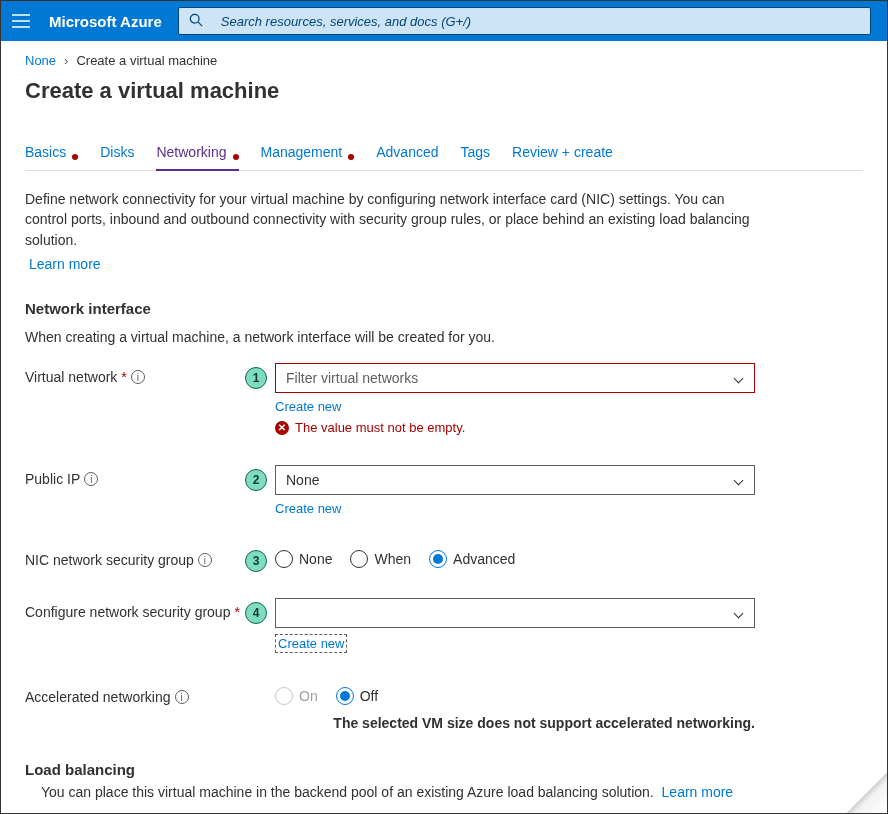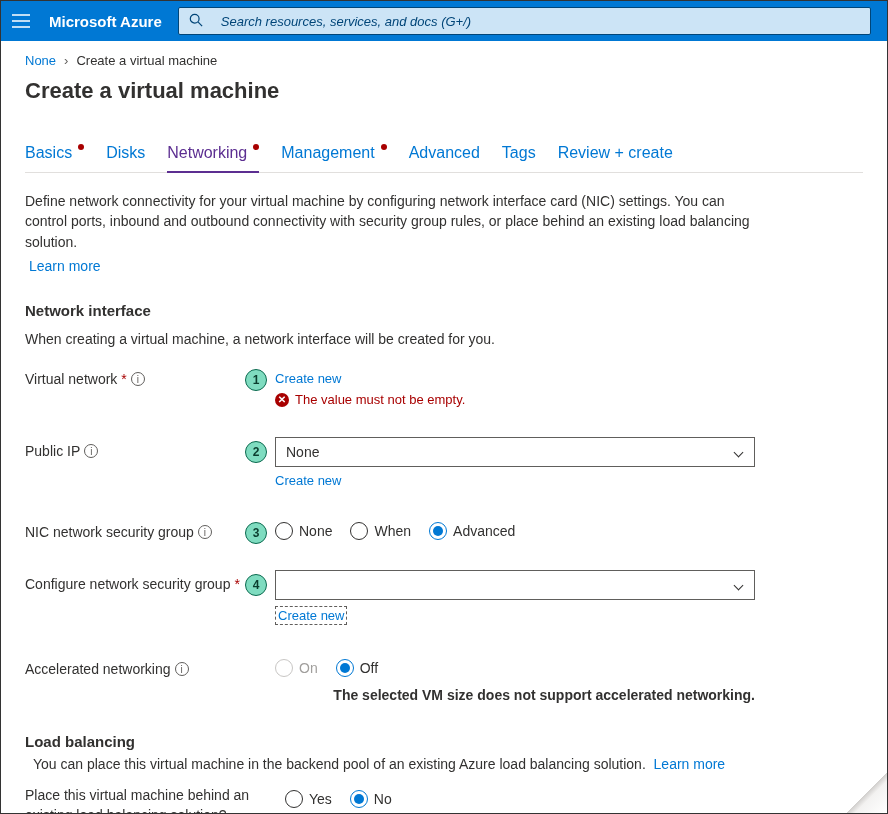--- a/index.html
+++ b/index.html
@@ -21,21 +21,21 @@
   
   .breadcrumb { display: flex; align-items: center; gap: 8px; font-size: 13px; padding: 12px 0 6px 0; }
   .breadcrumb a { color: #0078d4; text-decoration: none; cursor: pointer; }
   .breadcrumb .chev { color: #605e5c; }
   .breadcrumb .current { color: #323130; }
 
   h1.page-title { margin: 4px 0 40px 0; font-size: 22px; font-weight: 600; }
 
   
   .tabs { display: flex; gap: 22px; border-bottom: 1px solid #e1dfdd; }
-  .tab { padding: 0 0 10px 0; font-size: 16px; color: #0078d4; cursor: pointer; position: relative; display: flex; align-items: flex-start; gap: 6px; }
+  .tab { padding: 0 0 10px 0; font-size: 14px; color: #0078d4; cursor: pointer; position: relative; display: flex; align-items: flex-end; gap: 6px; }
   .tab.active { color: #5c2e91; font-weight: 500; }
   .tab.active::after { content: ""; position: absolute; left: 0; right: 0; bottom: -1px; height: 2px; background: #5c2e91; }
   .dot { width: 6px; height: 6px; background: #a80000; border-radius: 50%; display: inline-block; }
 
   .section-intro { margin-top: 18px; line-height: 1.45; max-width: 730px; }
   .link { color: #0078d4; cursor: pointer; }
   .section-intro .learn { margin-top: 4px; padding-left: 4px; }
 
   h2.section-h { margin: 26px 0 6px 0; font-size: 15px; font-weight: 600; }
   .section-sub { margin: 12px 0 18px 0; }
@@ -82,21 +82,21 @@
   .radio-circle { width: 18px; height: 18px; border: 1px solid #323130; border-radius: 50%; display: inline-flex; align-items: center; justify-content: center; }
   .radio.disabled .radio-circle { border-color: #c8c6c4; }
   .radio.disabled { color: #a19f9d; cursor: default; }
   .radio.selected .radio-circle::after {
     content: ""; width: 10px; height: 10px; background: #0078d4; border-radius: 50%;
   }
   .radio.selected .radio-circle { border-color: #0078d4; }
 
   .note { text-align: right; font-size: 14px; font-weight: 600; margin-top: 10px; }
 
-  .lb-intro { margin: 6px 0 14px 8px; }
+  .lb-intro { margin: 6px 0 14px 16px; }
 
   
   .corner-curl {
     position: absolute; right: 0; bottom: 0; width: 40px; height: 40px;
     background: linear-gradient(135deg, transparent 49%, #d2d0ce 50%, #f3f2f1 60%, #fff 100%);
     border-top-left-radius: 6px;
   }
 </style>
 </head>
 <body>
@@ -167,20 +167,24 @@
   <p class="section-sub">When creating a virtual machine, a network interface will be created for you.</p>
 
   <div class="form-row">
     <div class="label-col">
       <span>Virtual network</span>
       <span class="required">*</span>
       <span class="info-icon">i</span>
     </div>
     <div class="field-col">
       <span class="callout-num">1</span>
+      <div class="select-box error">
+        <span class="placeholder">Filter virtual networks</span>
+        <span class="chevron-down"></span>
+      </div>
       <span class="under-link">Create new</span>
       <div class="error-row">
         <span class="err-icon">✕</span>
         <span>The value must not be empty.</span>
       </div>
     </div>
   </div>
 
   <div class="form-row">
     <div class="label-col">

